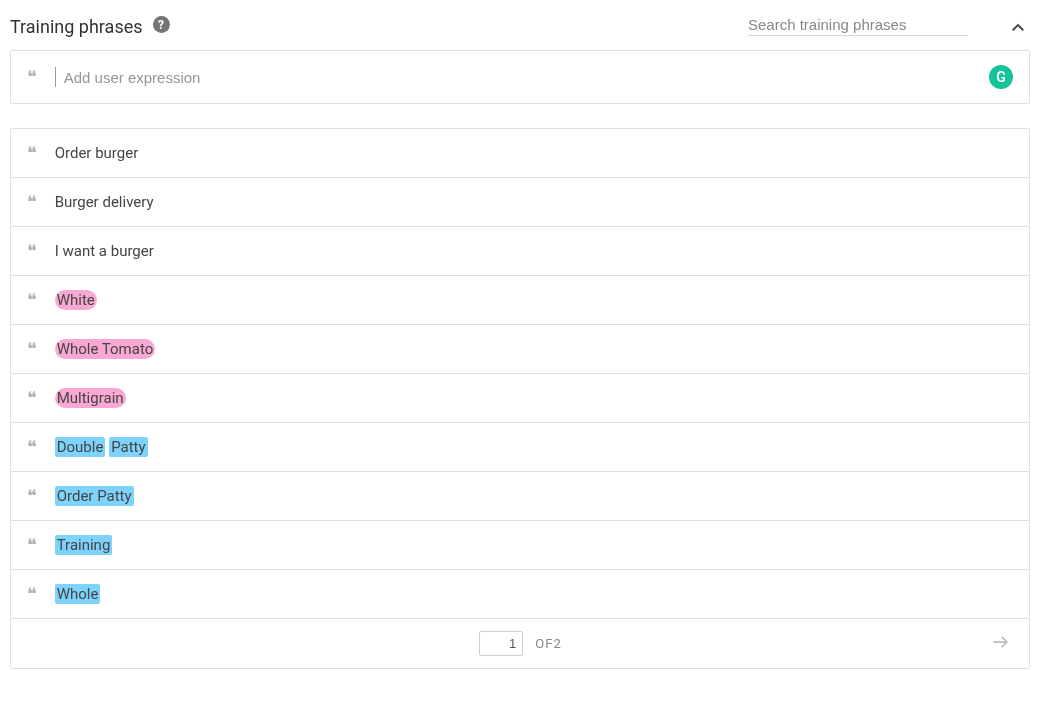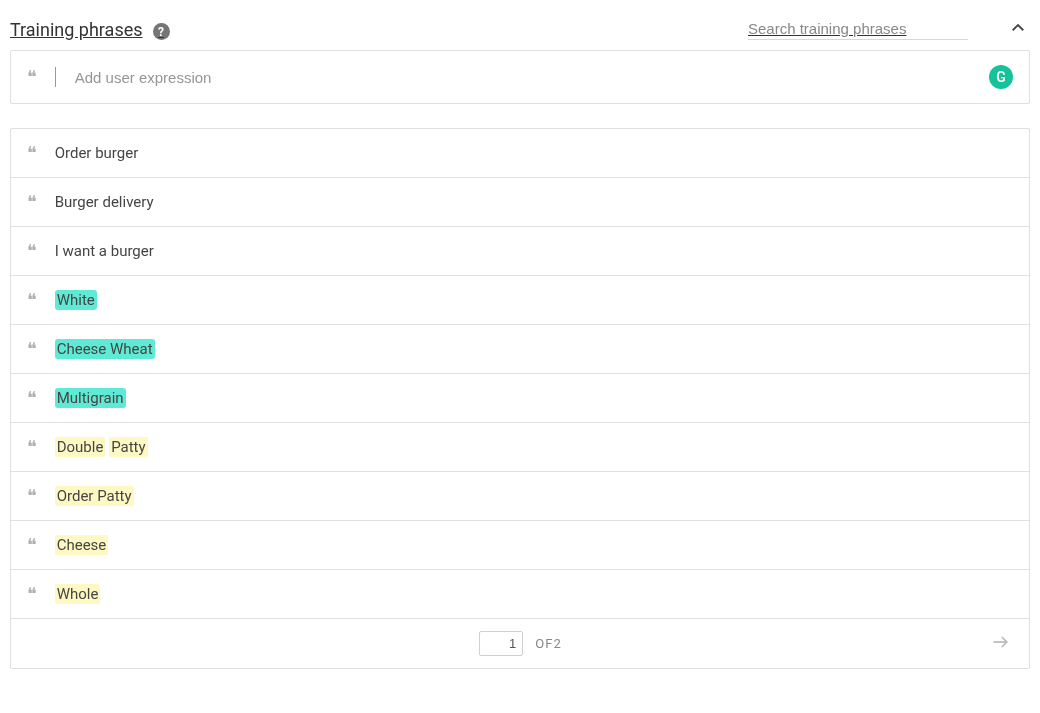--- a/index.html
+++ b/index.html
@@ -6,23 +6,22 @@
   body {
     font-family: -apple-system, BlinkMacSystemFont, "Segoe UI", Roboto, "Helvetica Neue", Arial, sans-serif;
     background: #fff;
     color: #333;
     font-size: 14px;
     padding: 10px;
   }
   .container { max-width: 1040px; }
   .header {
     display: flex;
-    align-items: flex-end;
+    align-items: flex-start;
     padding: 6px 0 10px 0;
-    text-decoration: underline;
   }
   .header-title {
     font-size: 18px;
     font-weight: 400;
     color: #333;
     margin-right: 10px;
   }
   .help-icon {
     width: 17px;
     height: 17px;
@@ -92,21 +91,21 @@
     line-height: 1;
     font-family: Georgia, serif;
   }
   .add-input {
     flex: 1;
     border: none;
     outline: none;
     font-size: 15px;
     color: #333;
     border-left: 1px solid #999;
-    padding-left: 19px;
+    padding-left: 8px;
     height: 20px;
   }
   .add-input::placeholder { color: #969696; }
   .g-badge {
     width: 24px;
     height: 24px;
     border-radius: 50%;
     background: #15c39a;
     color: #fff;
     display: flex;
@@ -121,22 +120,22 @@
   .phrase-row {
     display: flex;
     align-items: center;
     padding: 15px 16px;
     border-bottom: 1px solid #e0e0e0;
     font-size: 15px;
     color: #454545;
     cursor: pointer;
   }
   .phrase-row:last-of-type { border-bottom: none; }
-  .phrase-text span.hl-yellow { background: #5eead4; padding: 1px 2px; border-radius: 3px; }
-  .phrase-text span.hl-orange { background: #fef9c3; padding: 1px 2px; border-radius: 2px; }
+  .phrase-text span.hl-yellow { background: #f9a8d4; padding: 1px 2px; border-radius: 10px; }
+  .phrase-text span.hl-orange { background: #7dd3fc; padding: 1px 2px; border-radius: 2px; }
 
   .footer {
     display: flex;
     align-items: center;
     justify-content: center;
     padding: 12px 16px;
     border-top: 1px solid #e0e0e0;
     position: relative;
     color: #888;
     font-size: 13px;
@@ -205,37 +204,37 @@
         <div class="phrase-row">
           <span class="quote-icon">❝</span>
           <div class="phrase-text"><span>I want a burger</span></div>
         </div>
         <div class="phrase-row">
           <span class="quote-icon">❝</span>
           <div class="phrase-text"><span class="hl-yellow">White</span></div>
         </div>
         <div class="phrase-row">
           <span class="quote-icon">❝</span>
-          <div class="phrase-text"><span class="hl-yellow">Cheese Wheat</span></div>
+          <div class="phrase-text"><span class="hl-yellow">Whole Tomato</span></div>
         </div>
         <div class="phrase-row">
           <span class="quote-icon">❝</span>
           <div class="phrase-text"><span class="hl-yellow">Multigrain</span></div>
         </div>
         <div class="phrase-row">
           <span class="quote-icon">❝</span>
           <div class="phrase-text"><span class="hl-orange">Double</span><span> </span><span class="hl-orange">Patty</span></div>
         </div>
         <div class="phrase-row">
           <span class="quote-icon">❝</span>
           <div class="phrase-text"><span class="hl-orange">Order Patty</span></div>
         </div>
         <div class="phrase-row">
           <span class="quote-icon">❝</span>
-          <div class="phrase-text"><span class="hl-orange">Cheese</span></div>
+          <div class="phrase-text"><span class="hl-orange">Training</span></div>
         </div>
         <div class="phrase-row">
           <span class="quote-icon">❝</span>
           <div class="phrase-text"><span class="hl-orange">Whole</span></div>
         </div>
       </div>
 
     <div class="footer">
       <input class="page-input" type="text" value="1" style="">
       <span class="of-label">OF</span>

